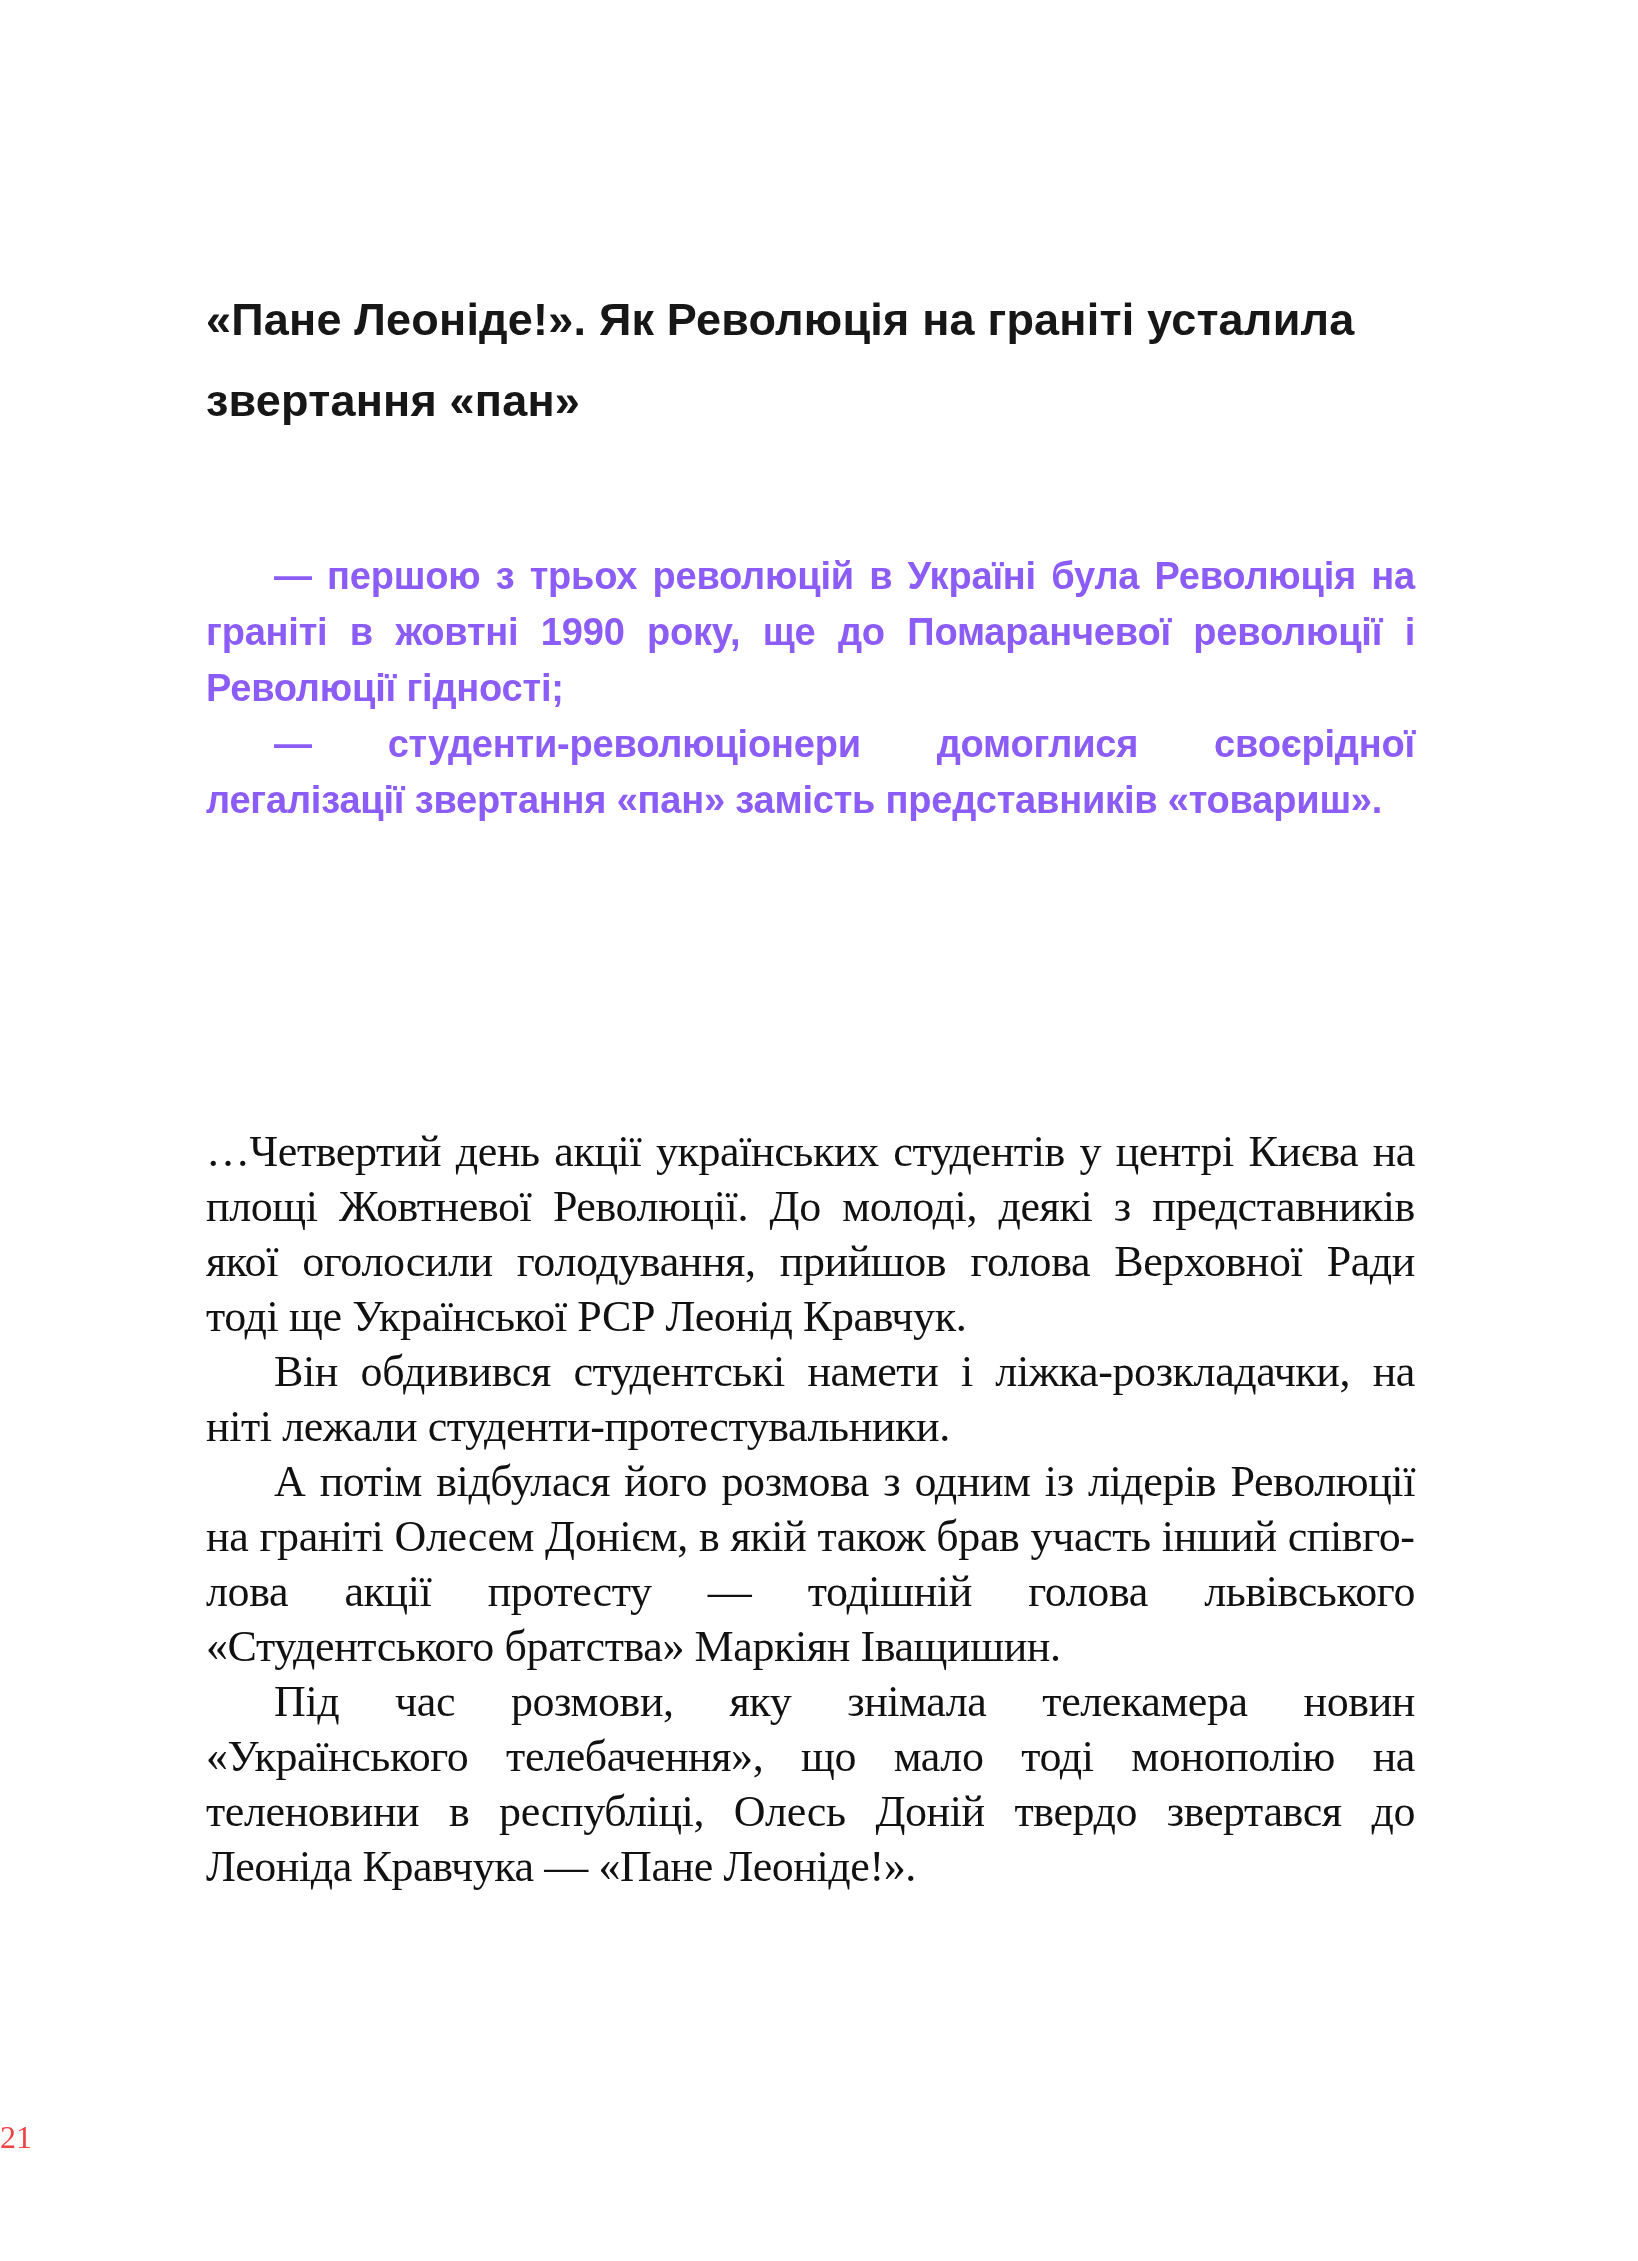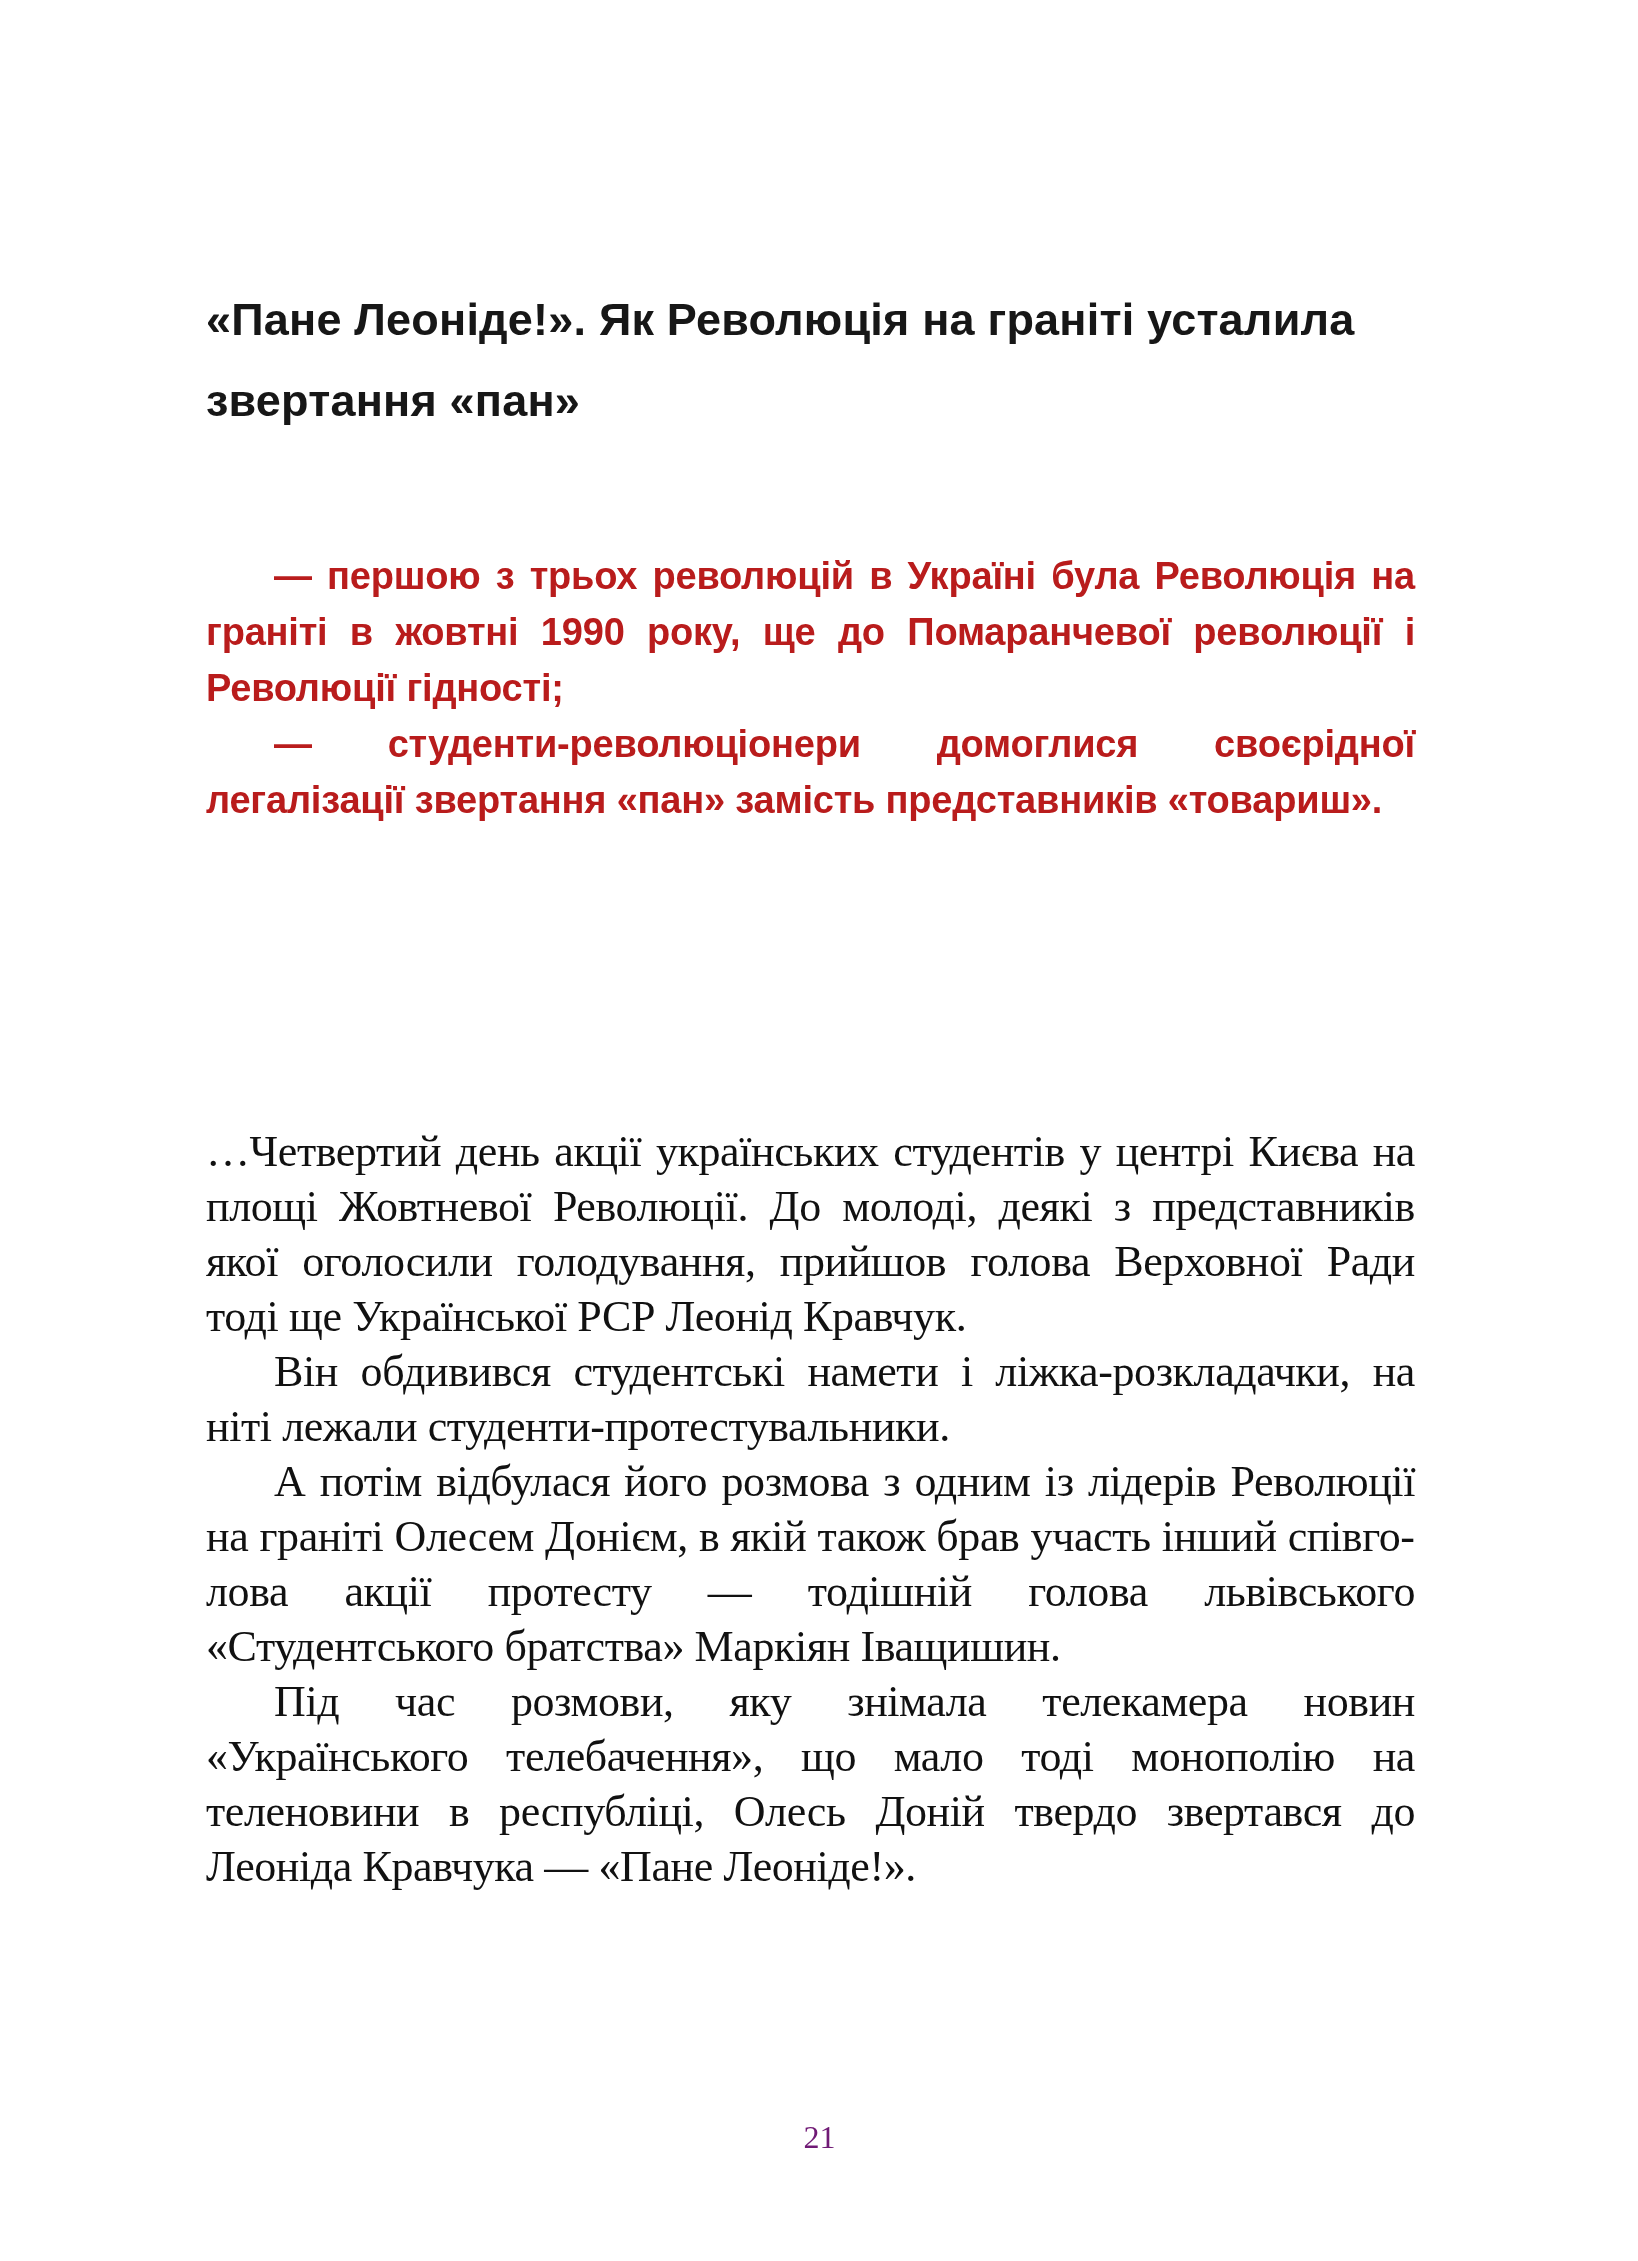--- a/index.html
+++ b/index.html
@@ -29,21 +29,21 @@
 
   .summary {
     position: absolute;
     left: 206px;
     top: 528px;
     width: 1209px;
     font-family: "Liberation Sans", sans-serif;
     font-weight: 700;
     font-size: 38px;
     line-height: 56px;
-    color: #b91c1c;
+    color: #8b5cf6;
     text-align: justify;
     letter-spacing: -0.2px;
   }
   .summary p {
     margin: 0;
     text-indent: 68px;
   }
 
   .bodytext {
     position: absolute;
@@ -63,25 +63,24 @@
   }
   .bodytext p.no-indent {
     text-indent: 0;
   }
 
   .page-number {
     position: absolute;
     left: 0;
     top: 2098px;
     width: 1639px;
-    text-align: center;
     font-family: "Liberation Serif", serif;
     font-size: 32px;
     line-height: 38px;
-    color: #701a75;
+    color: #ef4444;
   }
 </style>
 </head>
 <body>
 
 <div class="page">
 
   <h1 class="chapter-title">«Пане Леоніде!». Як Революція на граніті усталила звертання «пан»</h1>
 
   <section class="summary">

